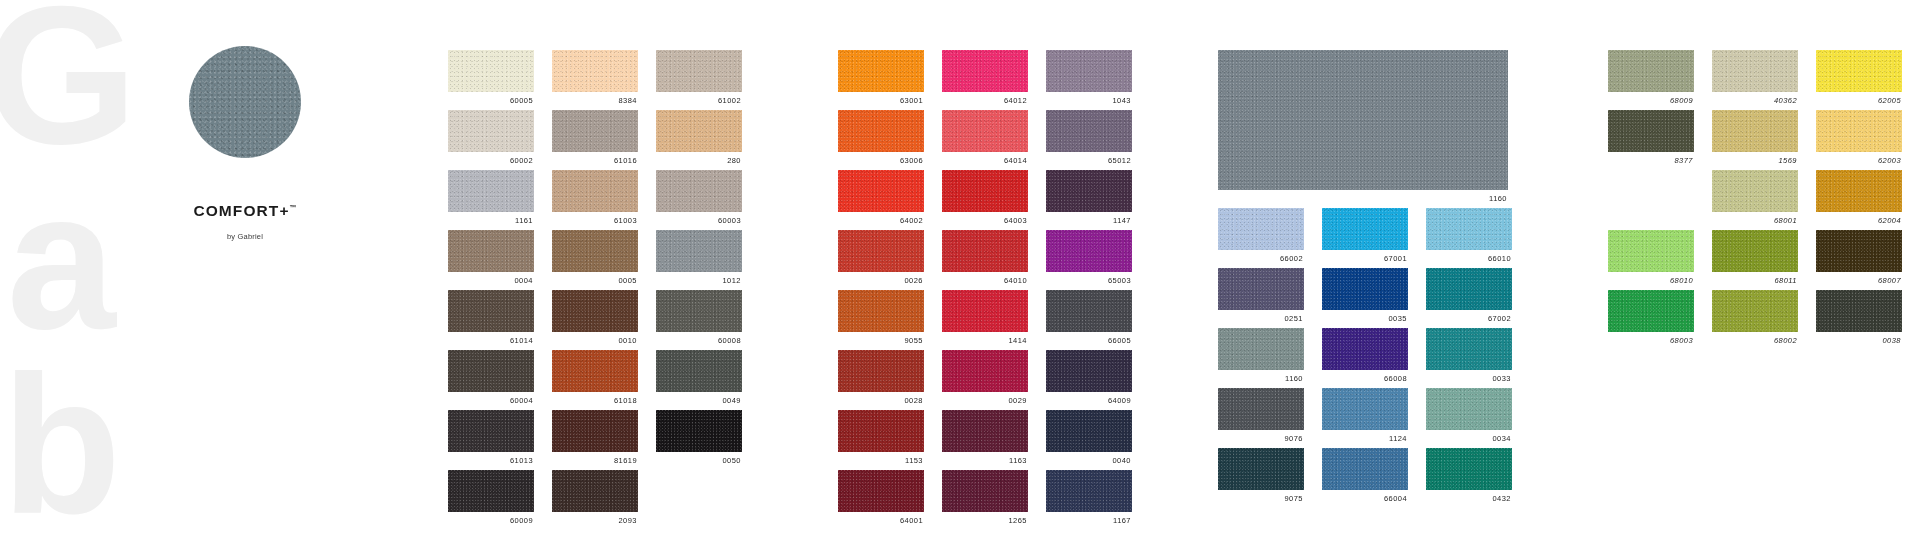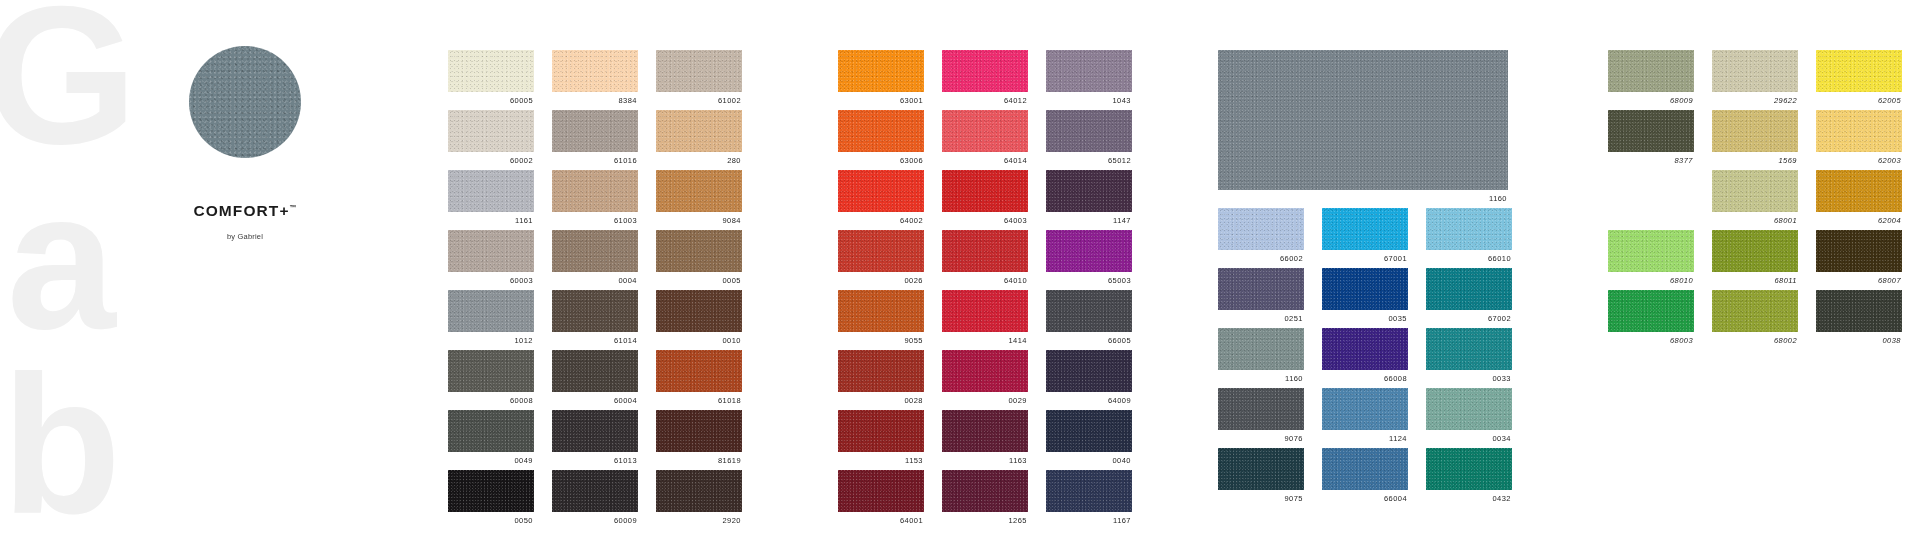--- a/index.html
+++ b/index.html
@@ -155,24 +155,20 @@
         </div>
         <div class="cell">
           <div class="swatch" style="background-color: rgb(180, 182, 189);"></div>
           <div class="code">1161</div>
         </div>
         <div class="cell">
           <div class="swatch" style="background-color: rgb(194, 161, 132);"></div>
           <div class="code">61003</div>
         </div>
         <div class="cell">
-          <div class="swatch" style="background-color: rgb(192, 131, 72);"></div>
-          <div class="code">9084</div>
-        </div>
-        <div class="cell">
           <div class="swatch" style="background-color: rgb(176, 164, 156);"></div>
           <div class="code">60003</div>
         </div>
         <div class="cell">
           <div class="swatch" style="background-color: rgb(143, 122, 104);"></div>
           <div class="code">0004</div>
         </div>
         <div class="cell">
           <div class="swatch" style="background-color: rgb(138, 106, 76);"></div>
           <div class="code">0005</div>
@@ -216,21 +212,21 @@
         <div class="cell">
           <div class="swatch" style="background-color: rgb(22, 20, 22);"></div>
           <div class="code">0050</div>
         </div>
         <div class="cell">
           <div class="swatch" style="background-color: rgb(43, 39, 41);"></div>
           <div class="code">60009</div>
         </div>
         <div class="cell">
           <div class="swatch" style="background-color: rgb(58, 43, 39);"></div>
-          <div class="code">2920</div>
+          <div class="code">2093</div>
         </div>
       </div>
   </div>
 
   <div class="group" id="group-2">
     <div class="grid">
         <div class="cell">
           <div class="swatch" style="background-color: rgb(246, 140, 17);"></div>
           <div class="code">63001</div>
         </div>
@@ -399,21 +395,21 @@
   </div>
 
   <div class="group" id="group-4">
     <div class="grid">
         <div class="cell">
           <div class="swatch" style="background-color: rgb(154, 161, 131);"></div>
           <div class="code">68009</div>
         </div>
         <div class="cell">
           <div class="swatch" style="background-color: rgb(205, 200, 171);"></div>
-          <div class="code">29622</div>
+          <div class="code">40362</div>
         </div>
         <div class="cell">
           <div class="swatch" style="background-color: rgb(245, 226, 60);"></div>
           <div class="code">62005</div>
         </div>
         <div class="cell">
           <div class="swatch" style="background-color: rgb(76, 79, 60);"></div>
           <div class="code">8377</div>
         </div>
         <div class="cell">

